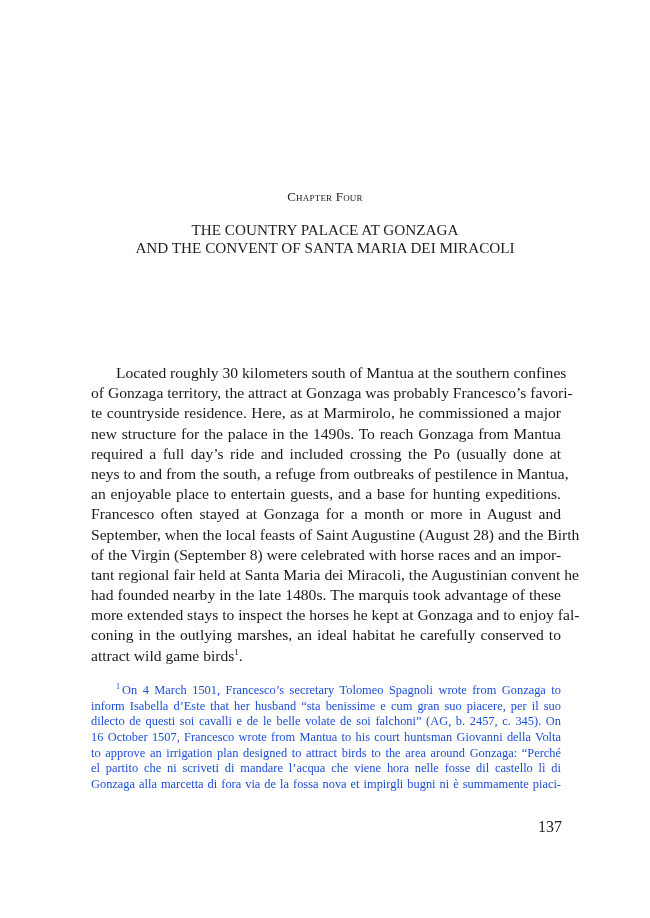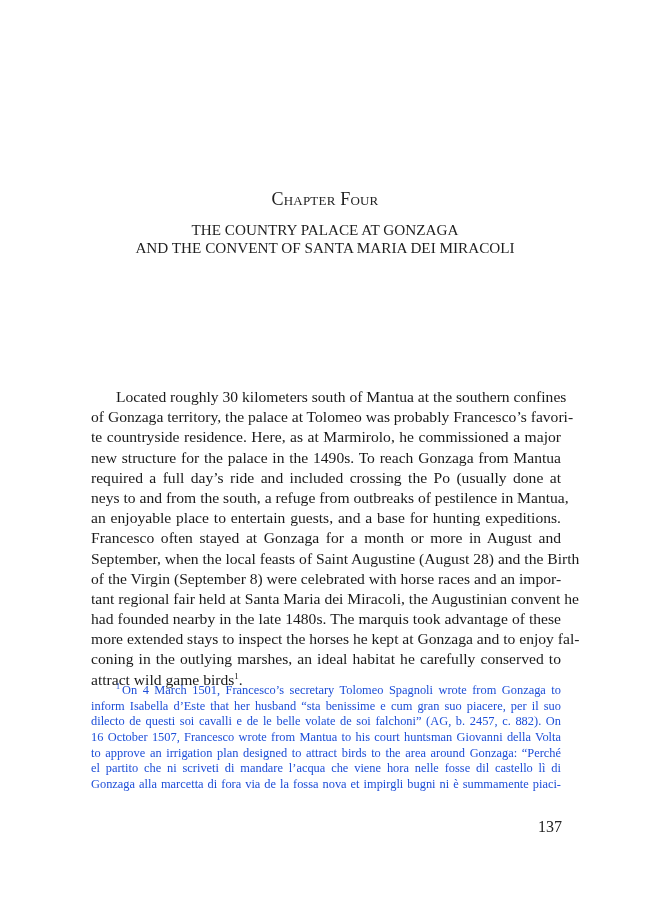--- a/index.html
+++ b/index.html
@@ -20,21 +20,21 @@
       left: 0; top: 0;
       width: 650px; height: 918px;
       background: #ffffff;
     }
     .chapter-label {
       position: absolute;
       top: 189px;
       left: 0;
       width: 650px;
       text-align: center;
-      font-size: 18px;
+      font-size: 13px;
       font-variant: small-caps;
       letter-spacing: 0.2px;
       color: #222;
     }
     .chapter-title {
       position: absolute;
       top: 221px;
       left: 0;
       width: 650px;
       text-align: center;
@@ -52,21 +52,21 @@
       line-height: 20.2px;
       color: #1a1a1a;
     }
     .body-text .line {
       display: block;
       text-align: justify;
       text-align-last: justify;
       white-space: nowrap;
       height: 20.2px;
     }
-    .body-text .line.indent { padding-left: 25px; margin-top: 24px; }
+    .body-text .line.indent { padding-left: 25px; }
     .body-text .line.last { text-align-last: left; }
     sup.fnref {
       font-size: 9px;
       vertical-align: 6px;
       line-height: 0;
     }
     .footnotes {
       position: absolute;
       top: 683px;
       left: 91px;
@@ -106,40 +106,40 @@
 
   <div class="chapter-label">Chapter Four</div>
 
   <div class="chapter-title">
     <div>THE COUNTRY PALACE AT GONZAGA</div>
     <div>AND THE CONVENT OF SANTA MARIA DEI MIRACOLI</div>
   </div>
 
   <div class="body-text">
     <span class="line indent">Located roughly 30 kilometers south of Mantua at the southern confines</span>
-    <span class="line">of Gonzaga territory, the palace at Tolomeo was probably Francesco’s favori-</span>
+    <span class="line">of Gonzaga territory, the attract at Gonzaga was probably Francesco’s favori-</span>
     <span class="line">te countryside residence. Here, as at Marmirolo, he commissioned a major</span>
     <span class="line">new structure for the palace in the 1490s. To reach Gonzaga from Mantua</span>
     <span class="line">required a full day’s ride and included crossing the Po (usually done at</span>
     <span class="line">neys to and from the south, a refuge from outbreaks of pestilence in Mantua,</span>
     <span class="line">an enjoyable place to entertain guests, and a base for hunting expeditions.</span>
     <span class="line">Francesco often stayed at Gonzaga for a month or more in August and</span>
     <span class="line">September, when the local feasts of Saint Augustine (August 28) and the Birth</span>
     <span class="line">of the Virgin (September 8) were celebrated with horse races and an impor-</span>
     <span class="line">tant regional fair held at Santa Maria dei Miracoli, the Augustinian convent he</span>
     <span class="line">had founded nearby in the late 1480s. The marquis took advantage of these</span>
     <span class="line">more extended stays to inspect the horses he kept at Gonzaga and to enjoy fal-</span>
     <span class="line">coning in the outlying marshes, an ideal habitat he carefully conserved to</span>
     <span class="line last"><span>attract wild game birds</span><sup class="fnref">1</sup><span>.</span></span>
   </div>
 
   <div class="footnotes">
     <span class="line indent"><sup class="fnmark">1</sup><span>On 4 March 1501, Francesco’s secretary Tolomeo Spagnoli wrote from Gonzaga to</span></span>
     <span class="line">inform Isabella d’Este that her husband “sta benissime e cum gran suo piacere, per il suo</span>
-    <span class="line">dilecto de questi soi cavalli e de le belle volate de soi falchoni” (AG, b. 2457, c. 882). On</span>
+    <span class="line">dilecto de questi soi cavalli e de le belle volate de soi falchoni” (AG, b. 2457, c. 345). On</span>
     <span class="line">16 October 1507, Francesco wrote from Mantua to his court huntsman Giovanni della Volta</span>
     <span class="line">to approve an irrigation plan designed to attract birds to the area around Gonzaga: “Perché</span>
     <span class="line">el partito che ni scriveti di mandare l’acqua che viene hora nelle fosse dil castello lì di</span>
     <span class="line">Gonzaga alla marcetta di fora via de la fossa nova et impirgli bugni ni è summamente piaci-</span>
   </div>
 
   <div class="page-number">137</div>
 
 </div>
 

